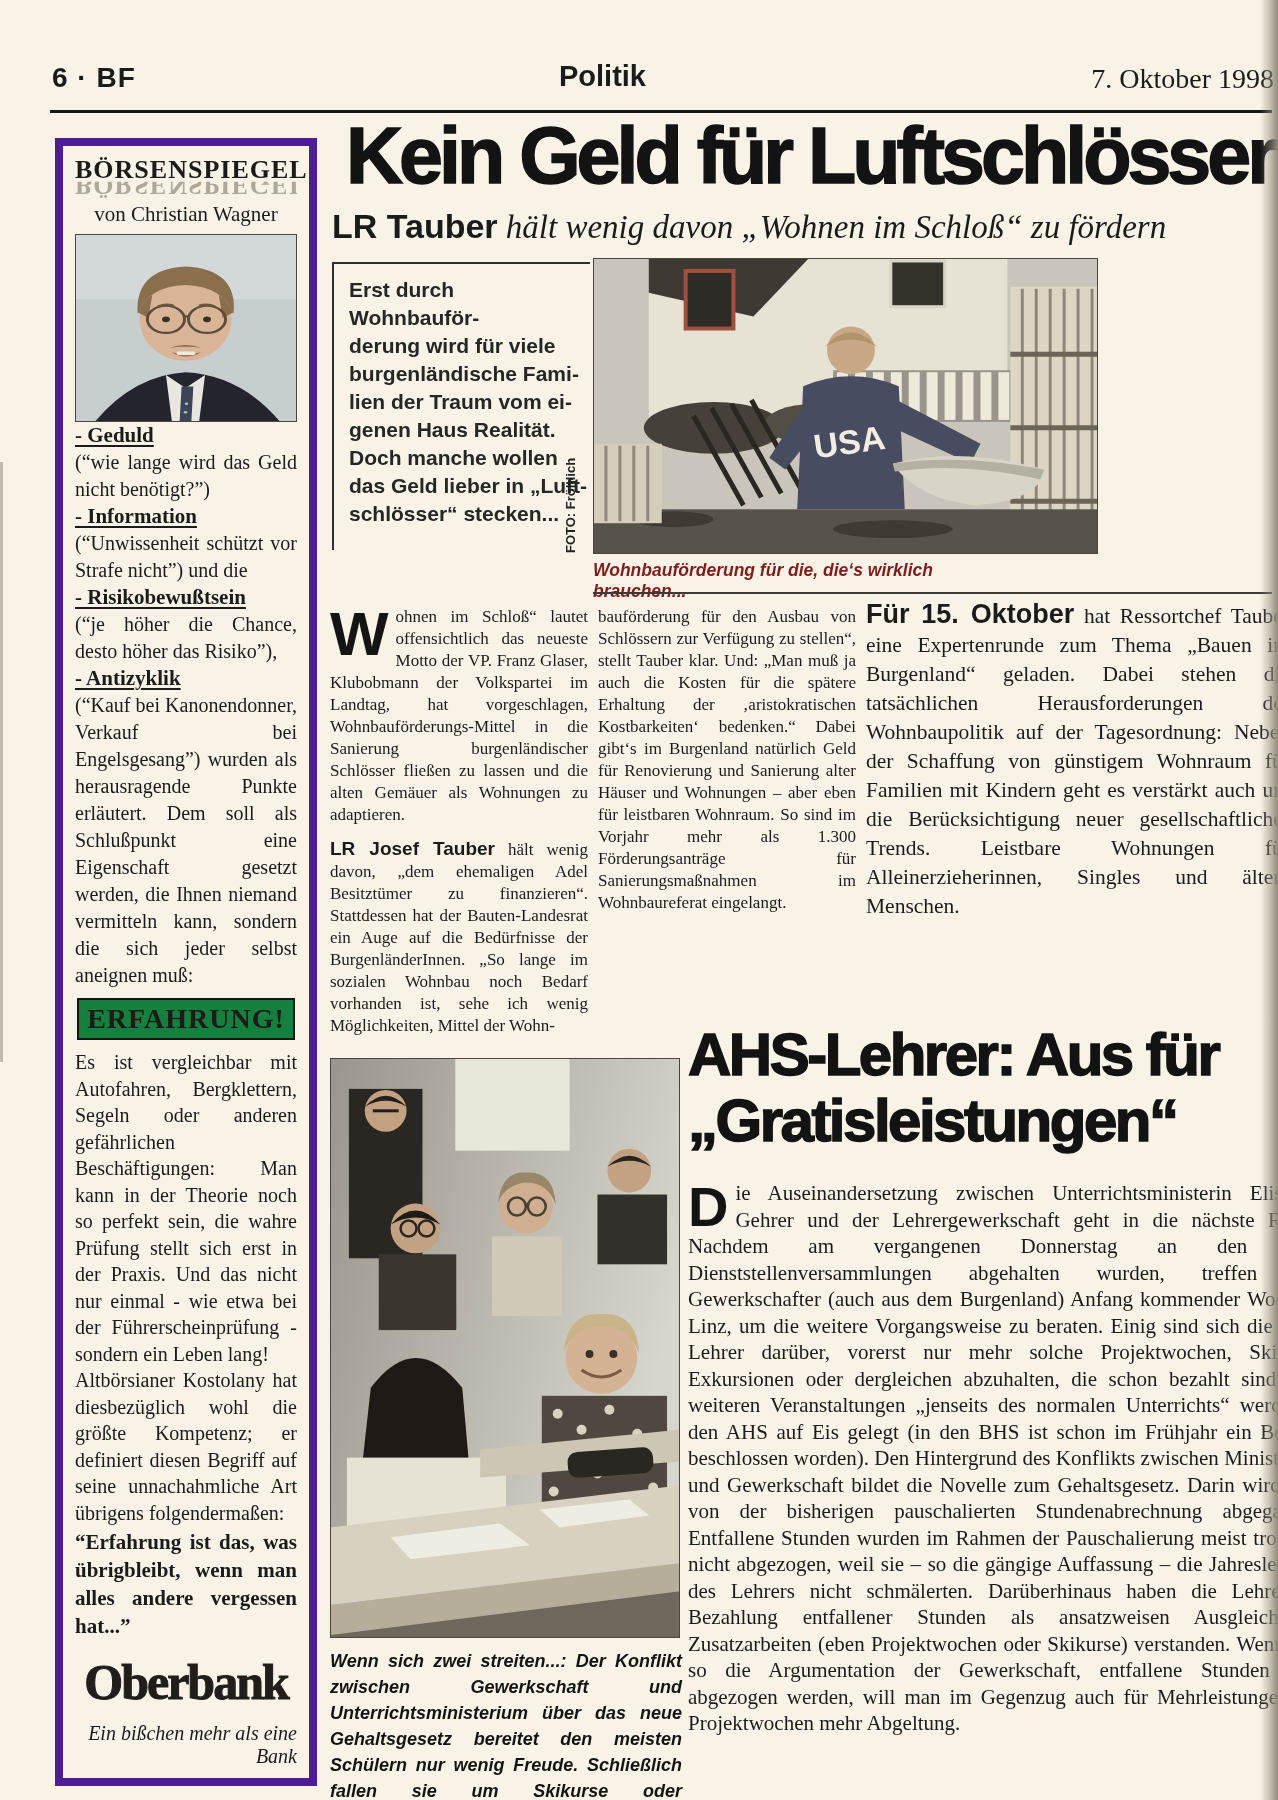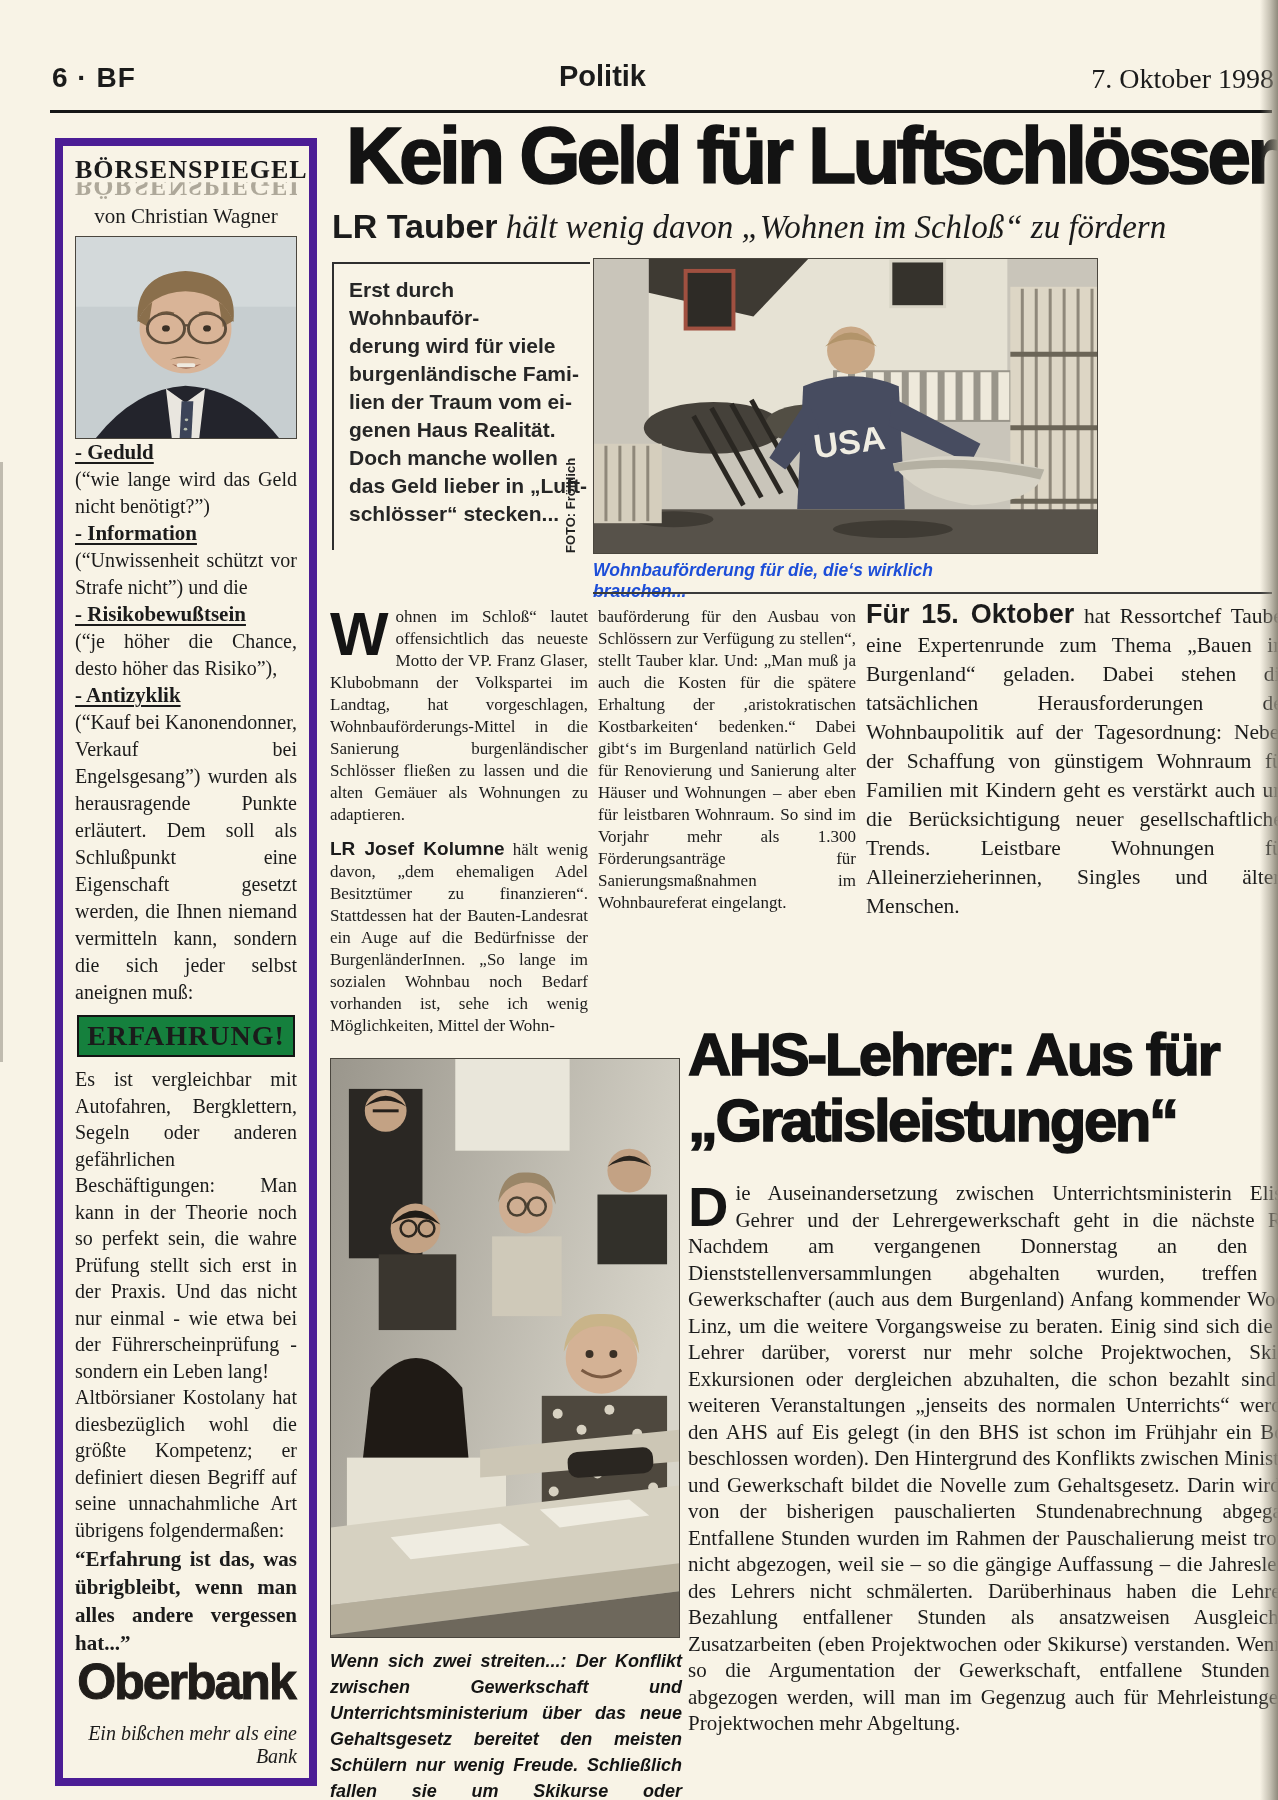--- a/index.html
+++ b/index.html
@@ -26,40 +26,40 @@
   .bs-intro{margin-top:12px;font-weight:bold;font-size:22px;line-height:31px;text-align:justify;
             text-decoration:underline;text-decoration-thickness:2px;text-underline-offset:3px;}
   .bs-term{font-weight:bold;font-size:21px;line-height:27px;
            text-decoration:underline;text-decoration-thickness:2px;text-underline-offset:3px;}
   .bs-desc{font-size:20px;line-height:27px;text-align:justify;}
   .bs-highlight{margin:9px 2px;border:2px solid #141414;background:#15803d;text-align:center;
                 font-weight:bold;font-size:28px;letter-spacing:1px;padding:3px 0;}
   .bs-para{font-size:20px;line-height:26.5px;text-align:justify;}
   .bs-quote{font-weight:bold;font-size:21px;line-height:28px;text-align:justify;margin-top:2px;}
   .bs-logoblock{margin-top:auto;text-align:center;}
-  .bs-logo{font-family:Liberation Sans, sans-serif;font-weight:bold;font-size:50px;
-           letter-spacing:-2px;line-height:1;color:#201d1a;-webkit-text-stroke:1px #201d1a;}
+  .bs-logo{font-family:Liberation Serif, serif;font-weight:bold;font-size:50px;
+           letter-spacing:-2px;line-height:1;color:#201d1a;margin-top:17px;-webkit-text-stroke:1px #201d1a;}
   .bs-tagline{font-style:italic;font-size:20px;margin-top:15px;text-align:right;}
 
   
   .headline-xl{left:346px;top:116px;font-family:"Liberation Sans","DejaVu Sans",sans-serif;
                font-weight:bold;font-size:79px;line-height:1;letter-spacing:-4px;white-space:nowrap;
                color:#131313;-webkit-text-stroke:1.5px #131313;}
   .subhead{left:332px;top:207px;white-space:nowrap;}
   .subhead-lead{font-family:"Liberation Sans","DejaVu Sans",sans-serif;font-weight:bold;font-size:34px;}
   .subhead-rest{font-style:italic;font-size:33px;}
   .lead-box{left:332px;top:262px;width:258px;height:288px;border-top:2px solid #2e2e2e;
             border-left:2px solid #2e2e2e;padding:12px 0 0 15px;box-sizing:border-box;
             font-family:"Liberation Sans","DejaVu Sans",sans-serif;font-weight:bold;font-size:21px;
             line-height:28px;color:#262626;white-space:pre-line;}
   .photo1{left:593px;top:258px;width:505px;height:296px;border:1px solid #4a463e;box-sizing:border-box;background:#c9c5ba;}
   .photo-credit{left:563px;top:448px;height:105px;writing-mode:vertical-rl;transform:rotate(180deg);
                 font-family:"Liberation Sans","DejaVu Sans",sans-serif;font-weight:bold;font-size:13px;color:#222;}
   .caption1{left:593px;top:560px;width:430px;font-family:"Liberation Sans","DejaVu Sans",sans-serif;
-            font-weight:bold;font-style:italic;font-size:17.5px;color:#1d4ed8;}
+            font-weight:bold;font-style:italic;font-size:17.5px;color:#7f1d1d;}
   .rule2{left:593px;right:6px;top:592px;height:2px;background:#3a3a3a;}
 
   .bodycol{text-align:justify;}
   .col1{left:330px;top:606px;width:258px;font-size:17px;line-height:22px;}
   .col2{left:598px;top:606px;width:258px;font-size:17px;line-height:22px;}
   .col3{left:866px;top:600px;width:424px;font-size:21.5px;line-height:29px;}
   .dropcap{float:left;font-family:"Liberation Sans","DejaVu Sans",sans-serif;font-weight:bold;
            font-size:62px;line-height:48px;margin:4px 7px 0 0;color:#141414;}
   .lead-in{font-family:"Liberation Sans","DejaVu Sans",sans-serif;font-weight:bold;font-size:19px;}
   .lead-in-lg{font-family:"Liberation Sans","DejaVu Sans",sans-serif;font-weight:bold;font-size:27px;}
@@ -224,21 +224,21 @@
       </g>
   </svg>
 
   <div class="abs photo-credit">FOTO: Fröhlich</div>
   <div class="abs caption1">Wohnbauförderung für die, die‘s wirklich brauchen...</div>
   <div class="abs rule2"></div>
 
   <div class="abs bodycol col1">
     <span class="dropcap">W</span><span>ohnen im Schloß“ lautet offensichtlich das neueste Motto der VP. Franz Glaser, Klubobmann der Volkspartei im Landtag, hat vorgeschlagen, Wohnbauförderungs-Mittel in die Sanierung burgenländischer Schlösser fließen zu lassen und die alten Gemäuer als Wohnungen zu adaptieren.</span>
     <div class="parabreak"></div>
-    <span class="lead-in">LR Josef Kolumne</span><span> hält wenig davon, „dem ehemaligen Adel Besitztümer zu finanzieren“. Stattdessen hat der Bauten-Landesrat ein Auge auf die Bedürfnisse der BurgenländerInnen. „So lange im sozialen Wohnbau noch Bedarf vorhanden ist, sehe ich wenig Möglichkeiten, Mittel der Wohn-</span>
+    <span class="lead-in">LR Josef Tauber</span><span> hält wenig davon, „dem ehemaligen Adel Besitztümer zu finanzieren“. Stattdessen hat der Bauten-Landesrat ein Auge auf die Bedürfnisse der BurgenländerInnen. „So lange im sozialen Wohnbau noch Bedarf vorhanden ist, sehe ich wenig Möglichkeiten, Mittel der Wohn-</span>
   </div>
 
   <div class="abs bodycol col2">
     <span>bauförderung für den Ausbau von Schlössern zur Verfügung zu stellen“, stellt Tauber klar. Und: „Man muß ja auch die Kosten für die spätere Erhaltung der ‚aristokratischen Kostbarkeiten‘ bedenken.“ Dabei gibt‘s im Burgenland natürlich Geld für Renovierung und Sanierung alter Häuser und Wohnungen – aber eben für leistbaren Wohnraum. So sind im Vorjahr mehr als 1.300 Förderungsanträge für Sanierungsmaßnahmen im Wohnbaureferat eingelangt.</span>
   </div>
 
   <div class="abs bodycol col3">
     <span class="lead-in-lg">Für 15. Oktober</span><span> hat Ressortchef Tauber eine Expertenrunde zum Thema „Bauen im Burgenland“ geladen. Dabei stehen die tatsächlichen Herausforderungen der Wohnbaupolitik auf der Tagesordnung: Neben der Schaffung von günstigem Wohnraum für Familien mit Kindern geht es verstärkt auch um die Berücksichtigung neuer gesellschaftlicher Trends. Leistbare Wohnungen für Alleinerzieherinnen, Singles und ältere Menschen.</span>
   </div>
 

